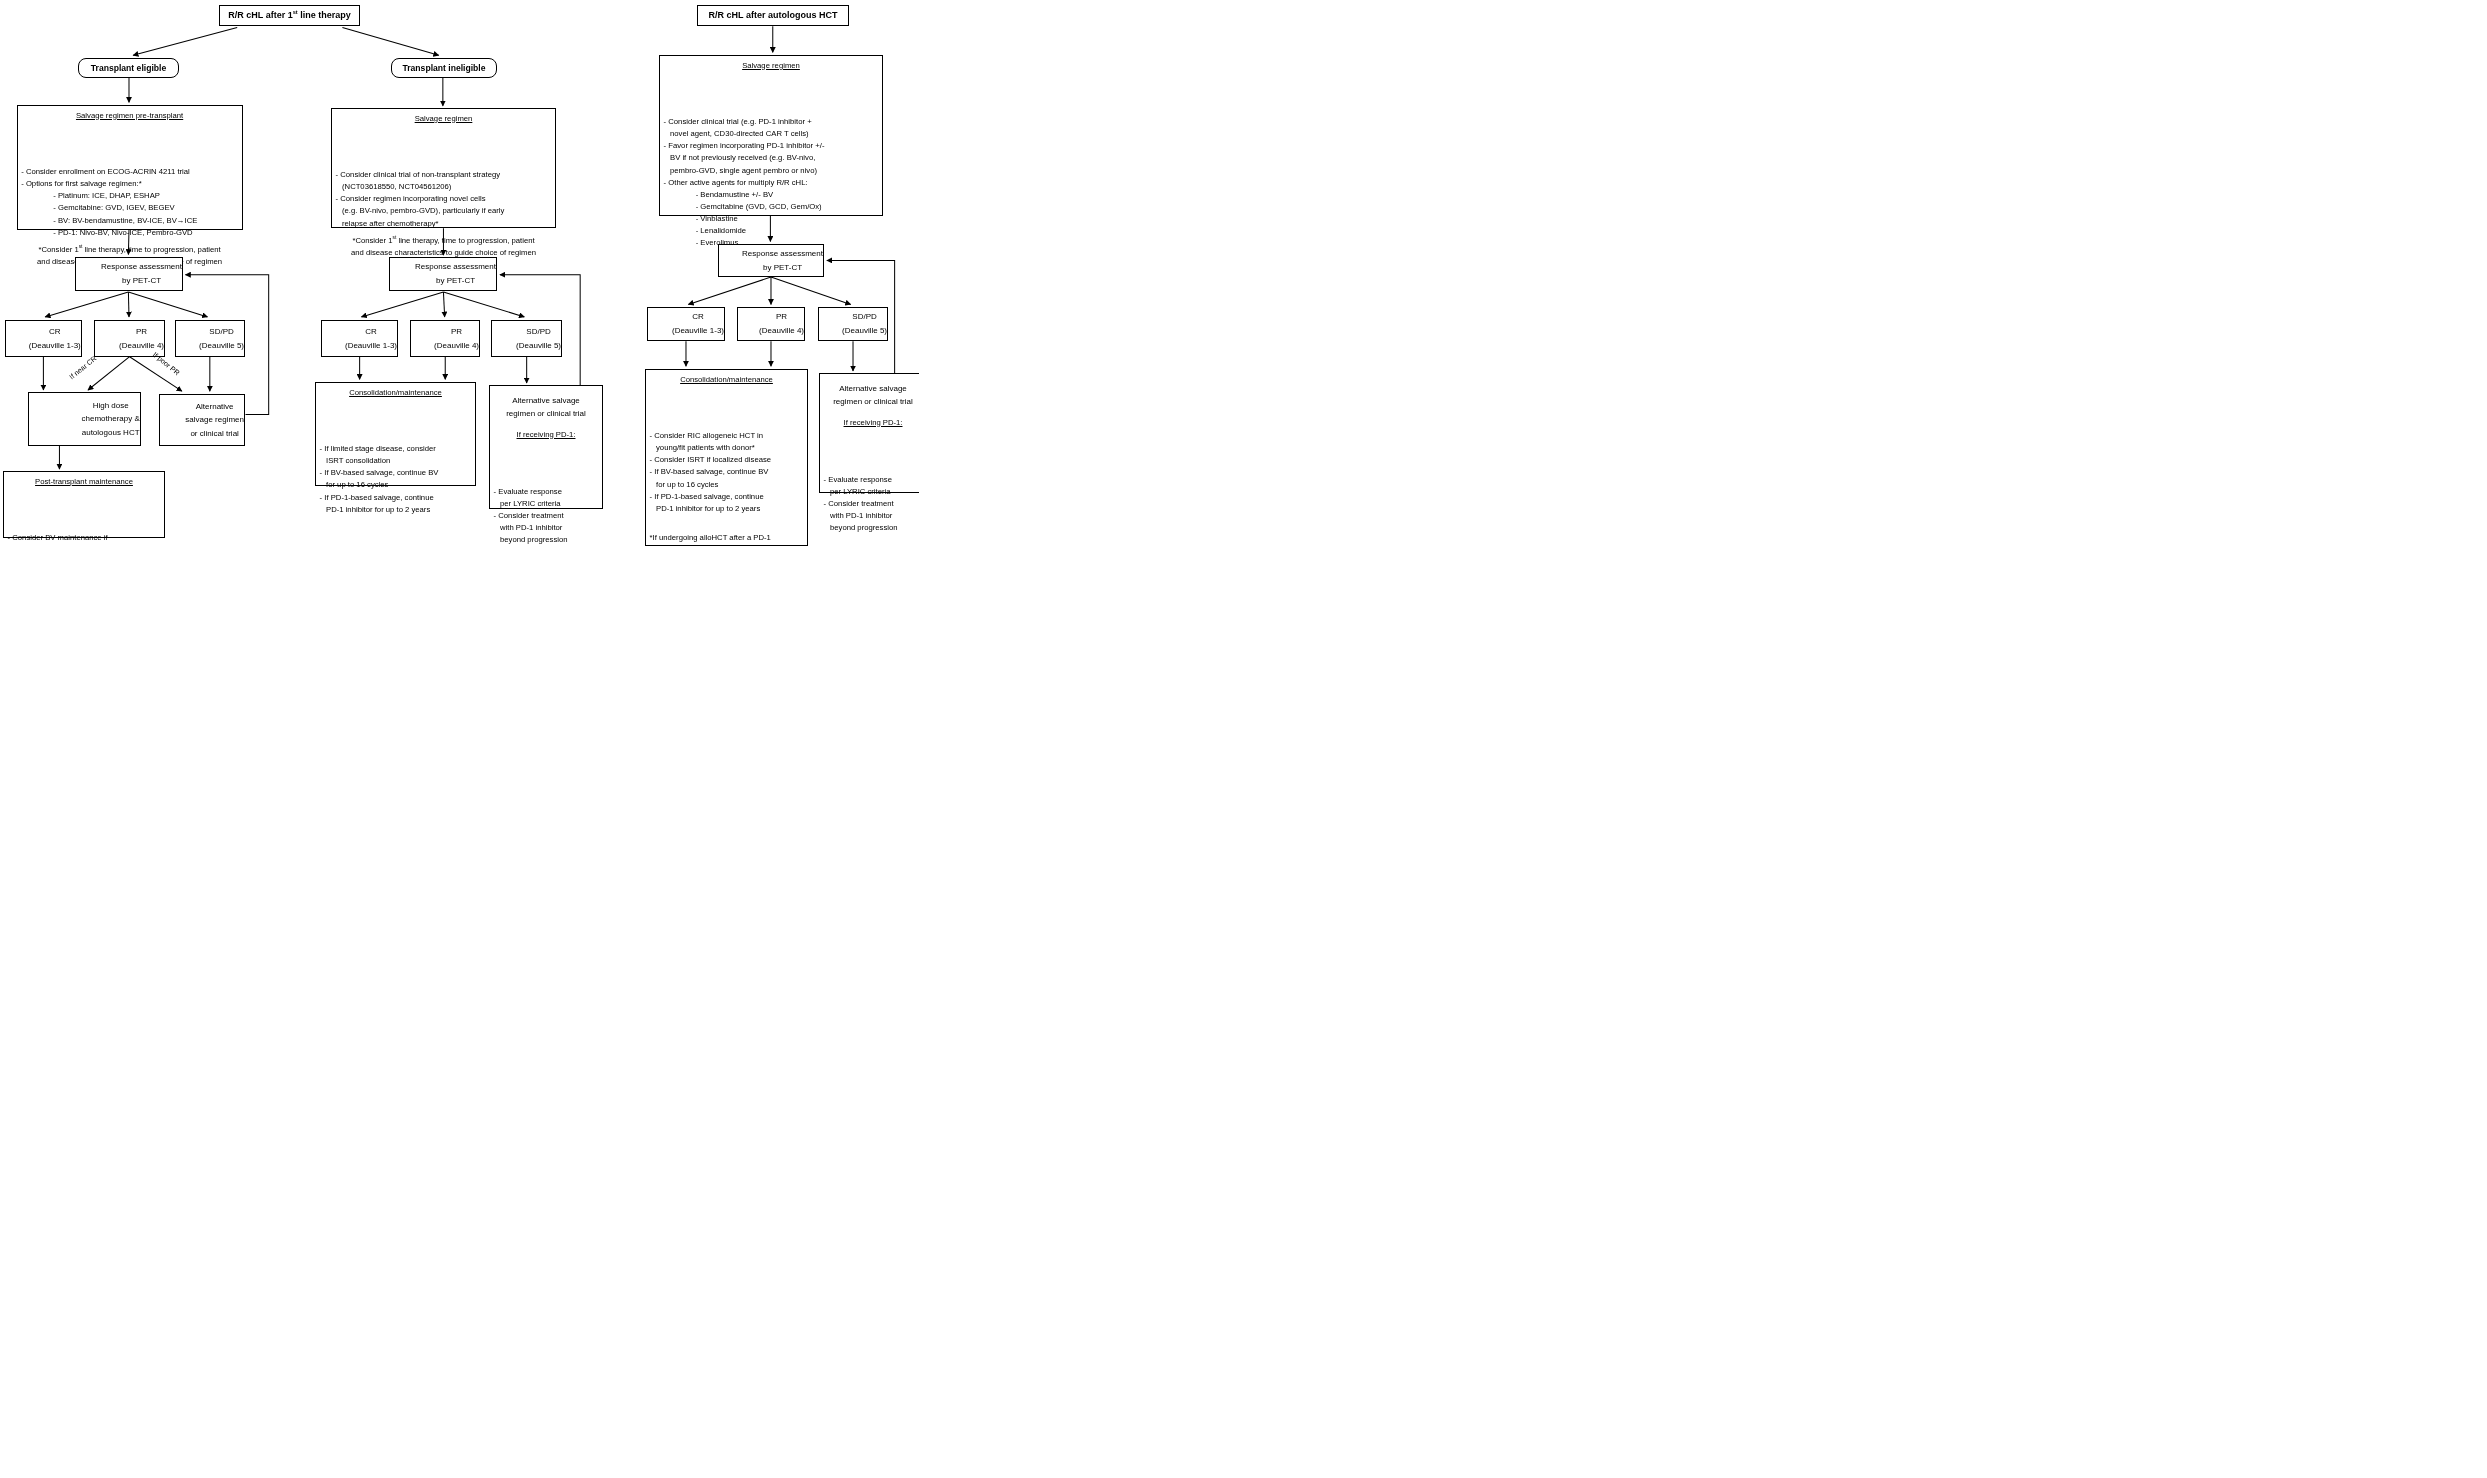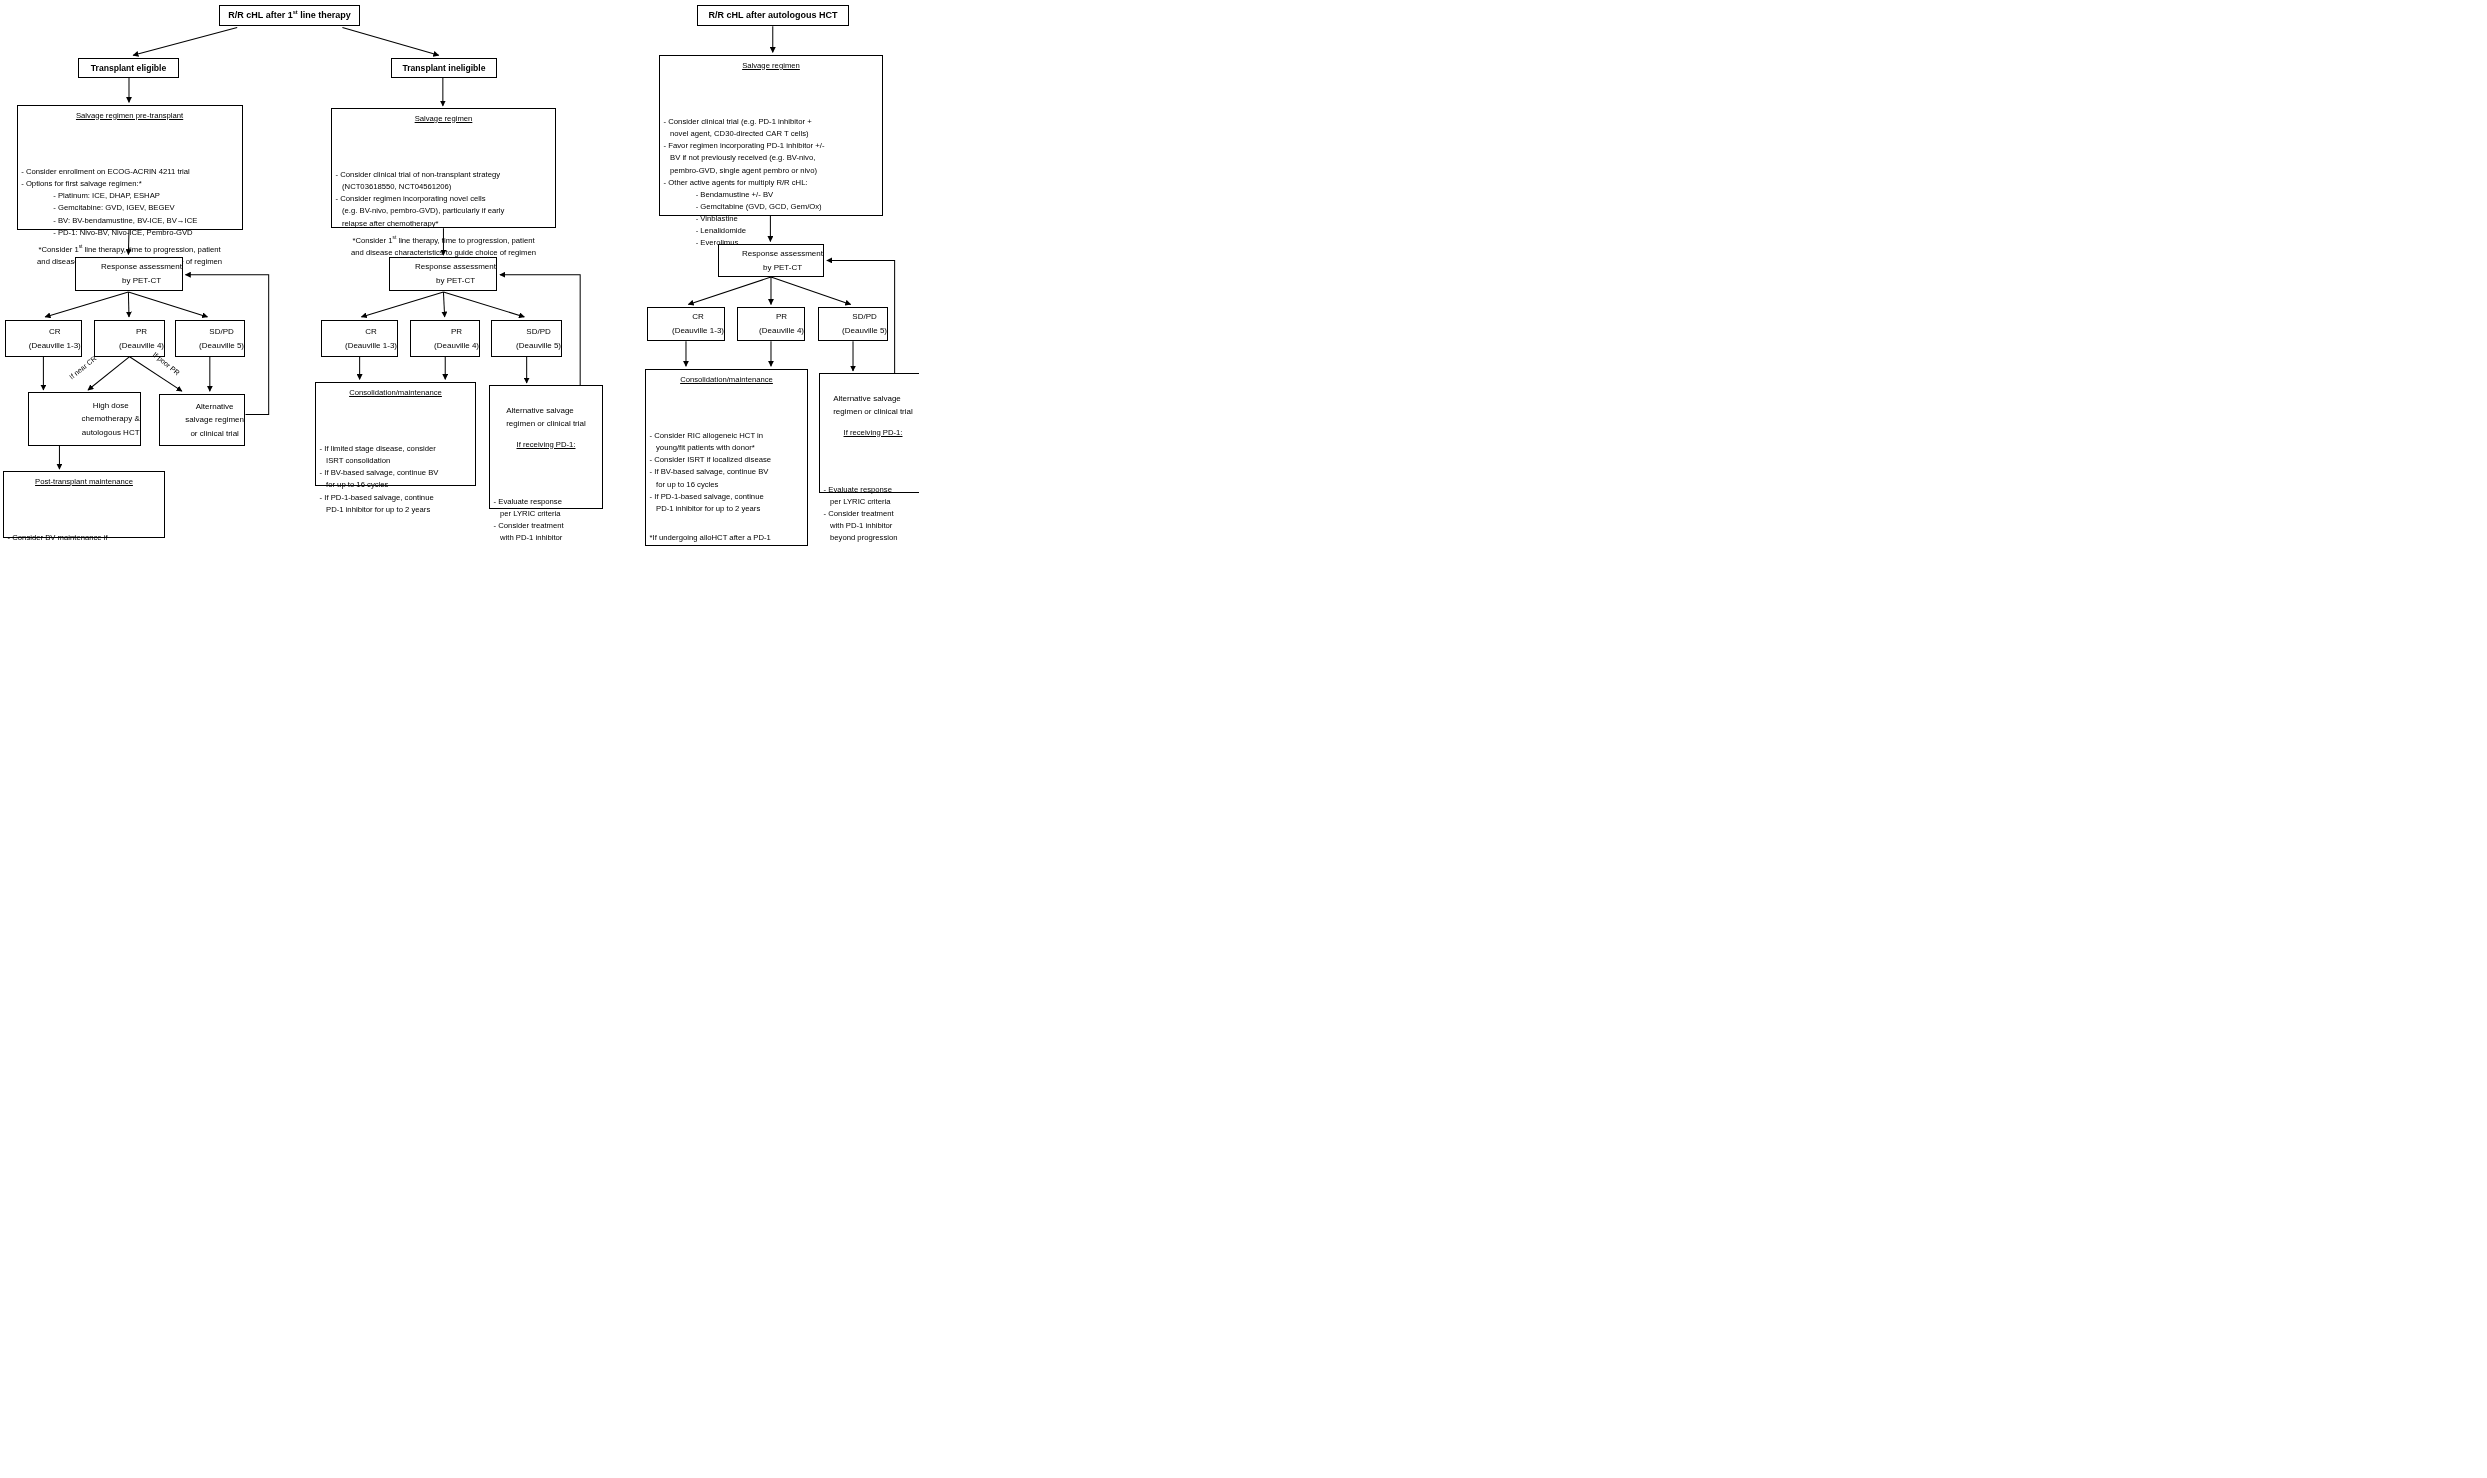--- a/index.html
+++ b/index.html
@@ -1,30 +1,30 @@
 <!DOCTYPE html>
 <html style="font-size:9.5px"><head>
 <meta charset="utf-8">
 <style>
   html,body{margin:0;padding:0;background:#ffffff;}
   body{font-family:"Liberation Sans",sans-serif;color:#000;}
   #canvas{position:relative;width:919px;height:547px;background:#fff;overflow:hidden;}
   svg.arrows{position:absolute;left:0;top:0;z-index:0;}
   .bx{position:absolute;background:#fff;border:1.2px solid #000;box-sizing:border-box;z-index:1;}
   .tb{display:flex;align-items:center;justify-content:center;font-weight:bold;font-size:9px;white-space:pre;}
-  .branch{display:flex;align-items:center;justify-content:center;font-weight:bold;font-size:8.6px;}
+  .branch{display:flex;align-items:center;justify-content:center;font-weight:bold;font-size:8.6px;border-radius:8px;}
   .cbox{display:flex;align-items:center;justify-content:flex-end;text-align:center;
         font-size:8px;line-height:1.7;white-space:pre-wrap;}
   .pad{padding:2.4px 3.6px;}
   .heading{text-align:center;text-decoration:underline;font-size:7.7px;line-height:1.6;margin:1.2px 0 0.6px 0;}
   .body{white-space:pre-wrap;font-size:7.7px;line-height:1.58;margin-top:44px;}
   .foot{white-space:pre-wrap;font-size:7.7px;line-height:1.5;text-align:center;margin-top:5.4px;}
   .fnl{white-space:pre-wrap;font-size:7.7px;line-height:1.58;margin-top:17px;}
   .asv{display:flex;flex-direction:column;align-items:center;}
-  .asv .title{text-align:left;white-space:pre-wrap;font-size:8px;line-height:1.6;margin-top:17px;}
+  .asv .title{text-align:center;white-space:pre-wrap;font-size:8px;line-height:1.6;margin-top:7px;}
   .asv .heading{margin-top:7.7px;align-self:center;}
   .asv .body{width:100%;}
   sup{font-size:0.62em;line-height:0;}
   .edge-label{position:absolute;font-size:7.1px;z-index:2;white-space:nowrap;}
 </style>
 </head>
 <body>
 
 <div id="canvas">
 

